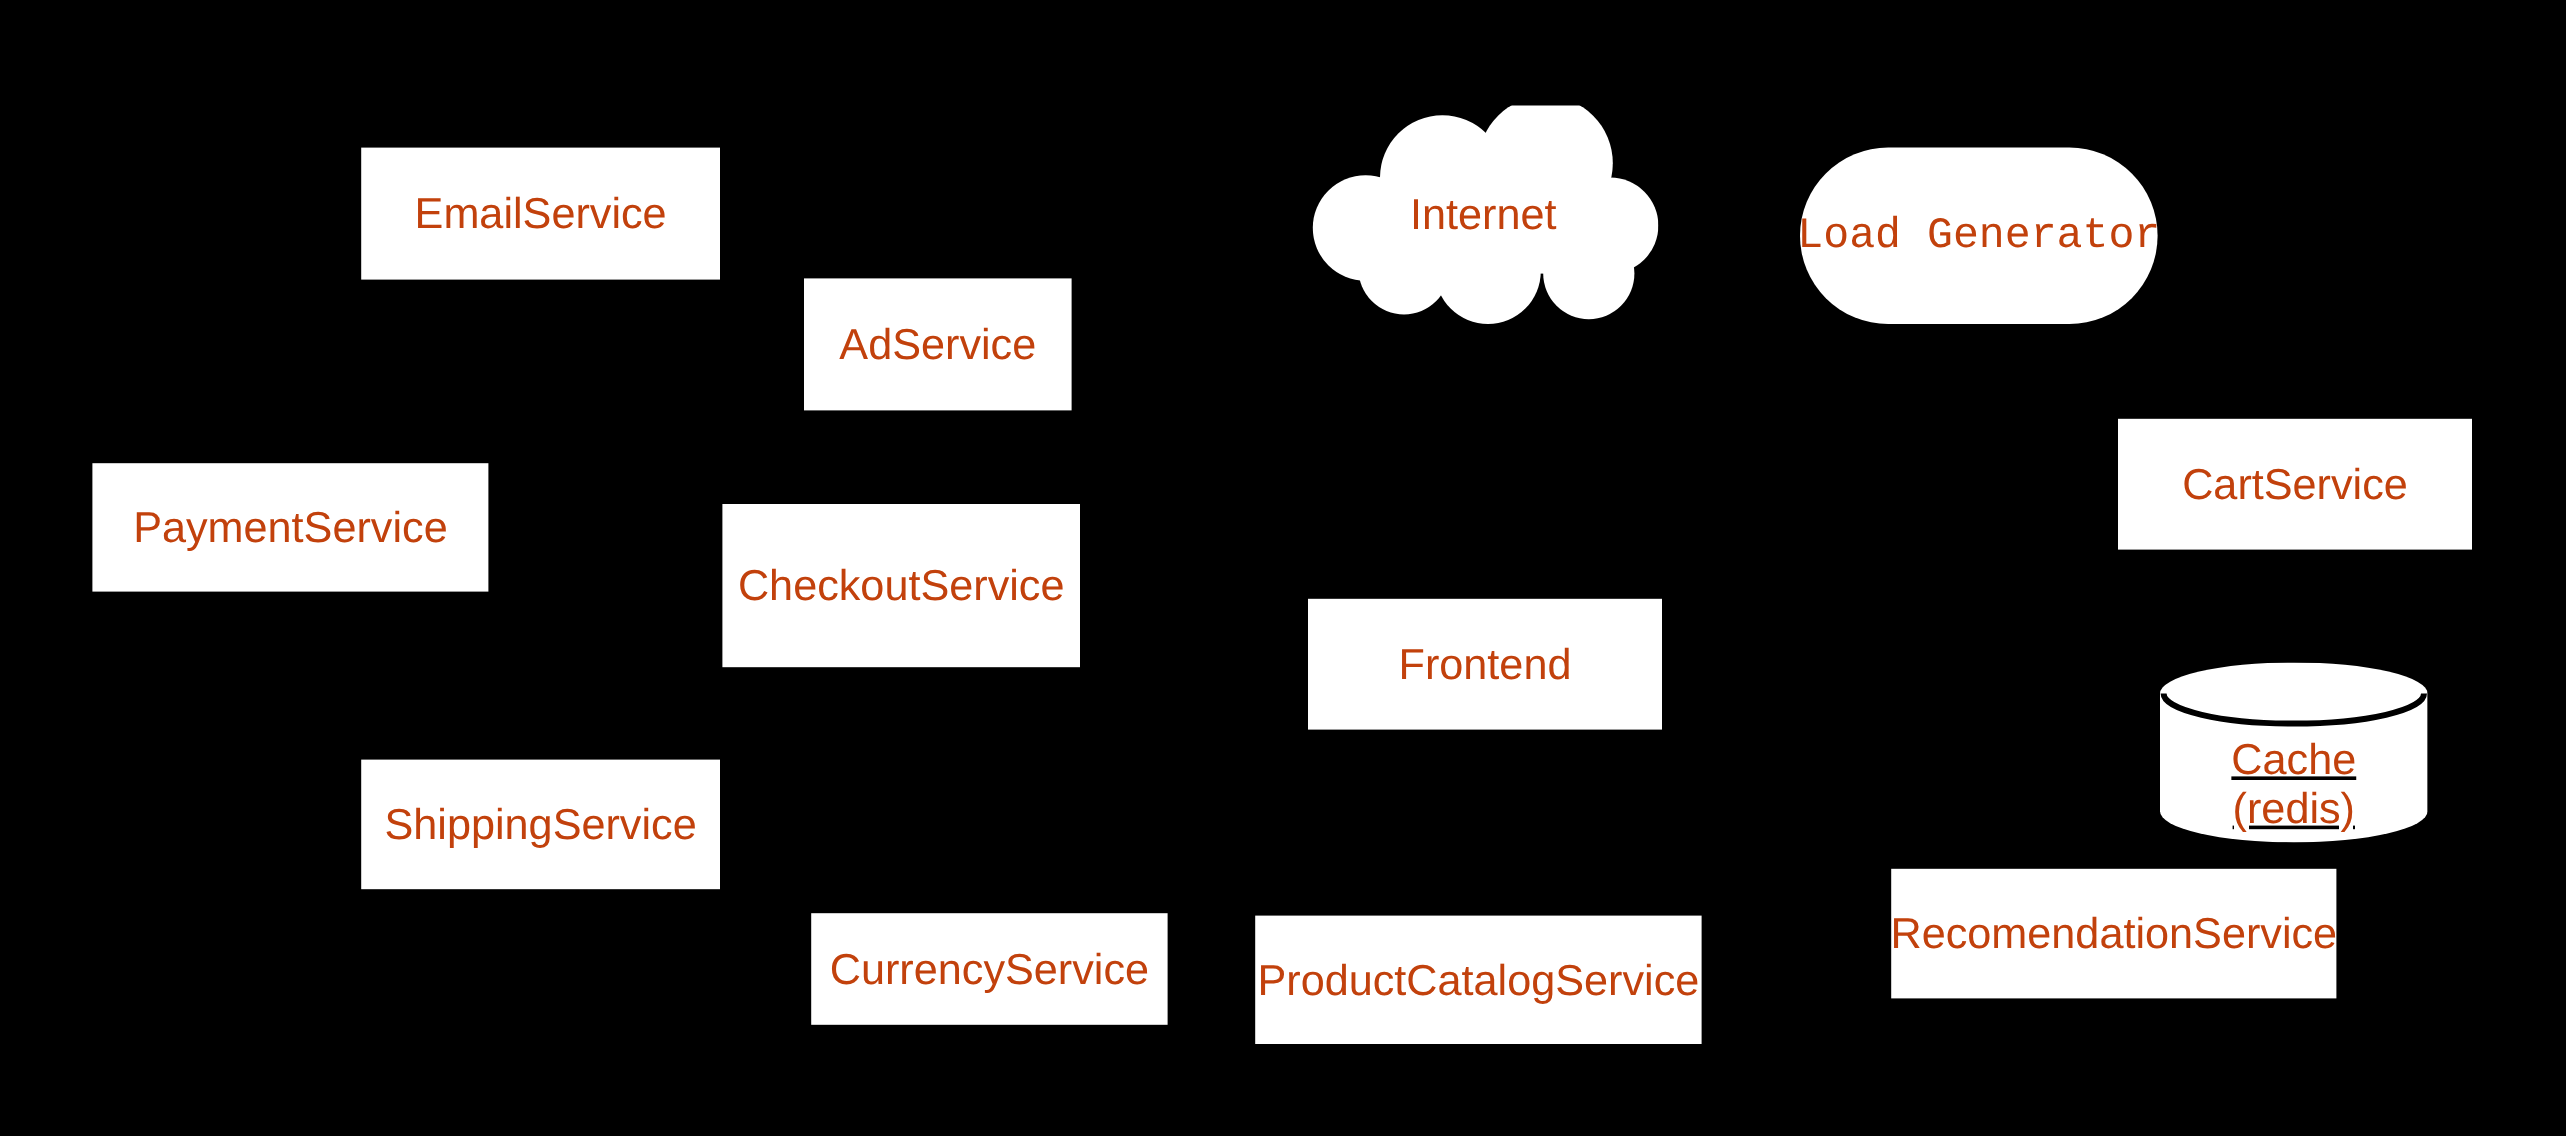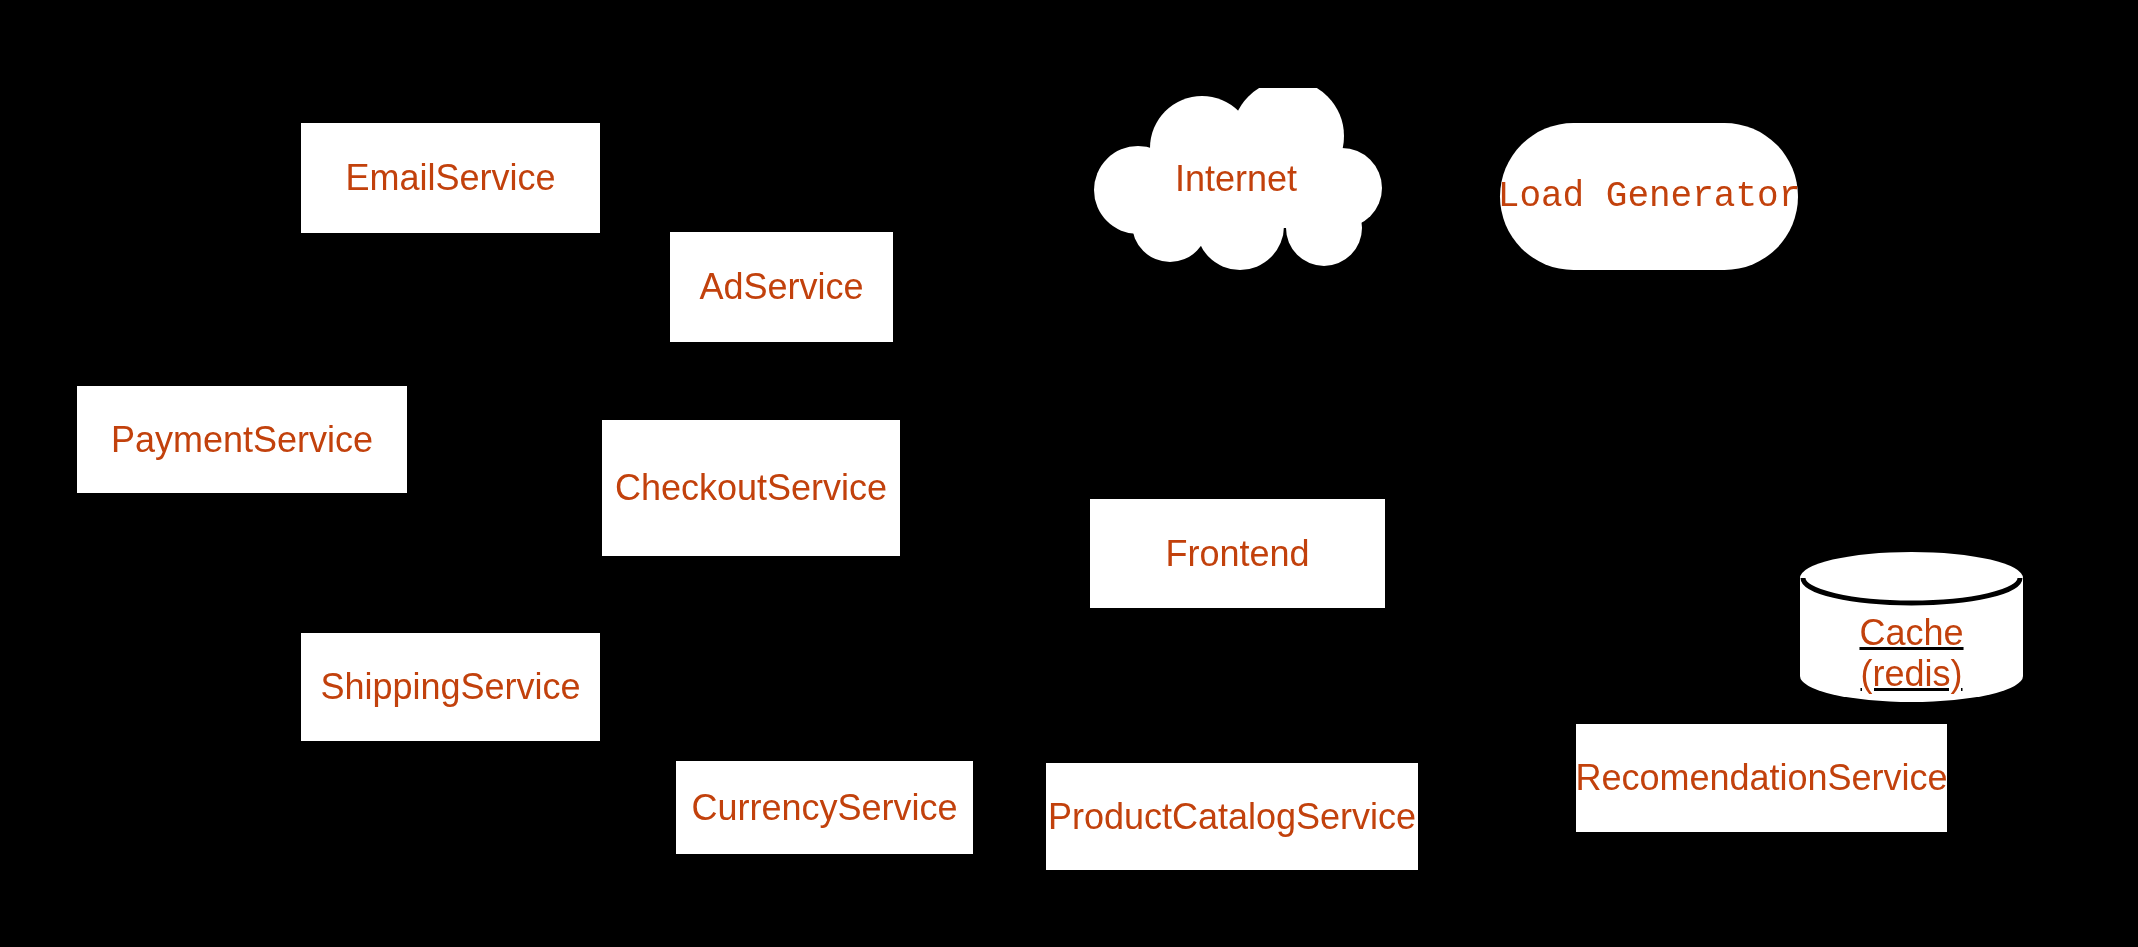--- a/index.html
+++ b/index.html
@@ -94,20 +94,23 @@
   </div>
 
   <div class="node rect-node" style="left:77px; top:386px; width:330px; height:107px;">
     <span class="label">PaymentService</span>
   </div>
 
   <div class="node rect-node" style="left:602px; top:385px; width:298px; height:136px;margin-top:35px;">
     <span class="label">CheckoutService</span>
   </div>
 
+  <div class="node rect-node" style="left:1765px; top:349px; width:295px; height:109px;">
+    <span class="label">CartService</span>
+  </div>
 
   <div class="node rect-node" style="left:1090px; top:499px; width:295px; height:109px;">
     <span class="label">Frontend</span>
   </div>
 
   <div class="node shape-node" style="left:1800px; top:552px; width:223px; height:150px;">
     <svg width="223" height="150" viewBox="0 0 223 150">
       <path d="M0,26 A111.5,26 0 0 1 223,26 L223,124 A111.5,26 0 0 1 0,124 Z" fill="#ffffff"></path>
       <path d="M3,26 A108.5,25 0 0 0 220,26" fill="none" stroke="#000000" stroke-width="5"></path>
     </svg>

